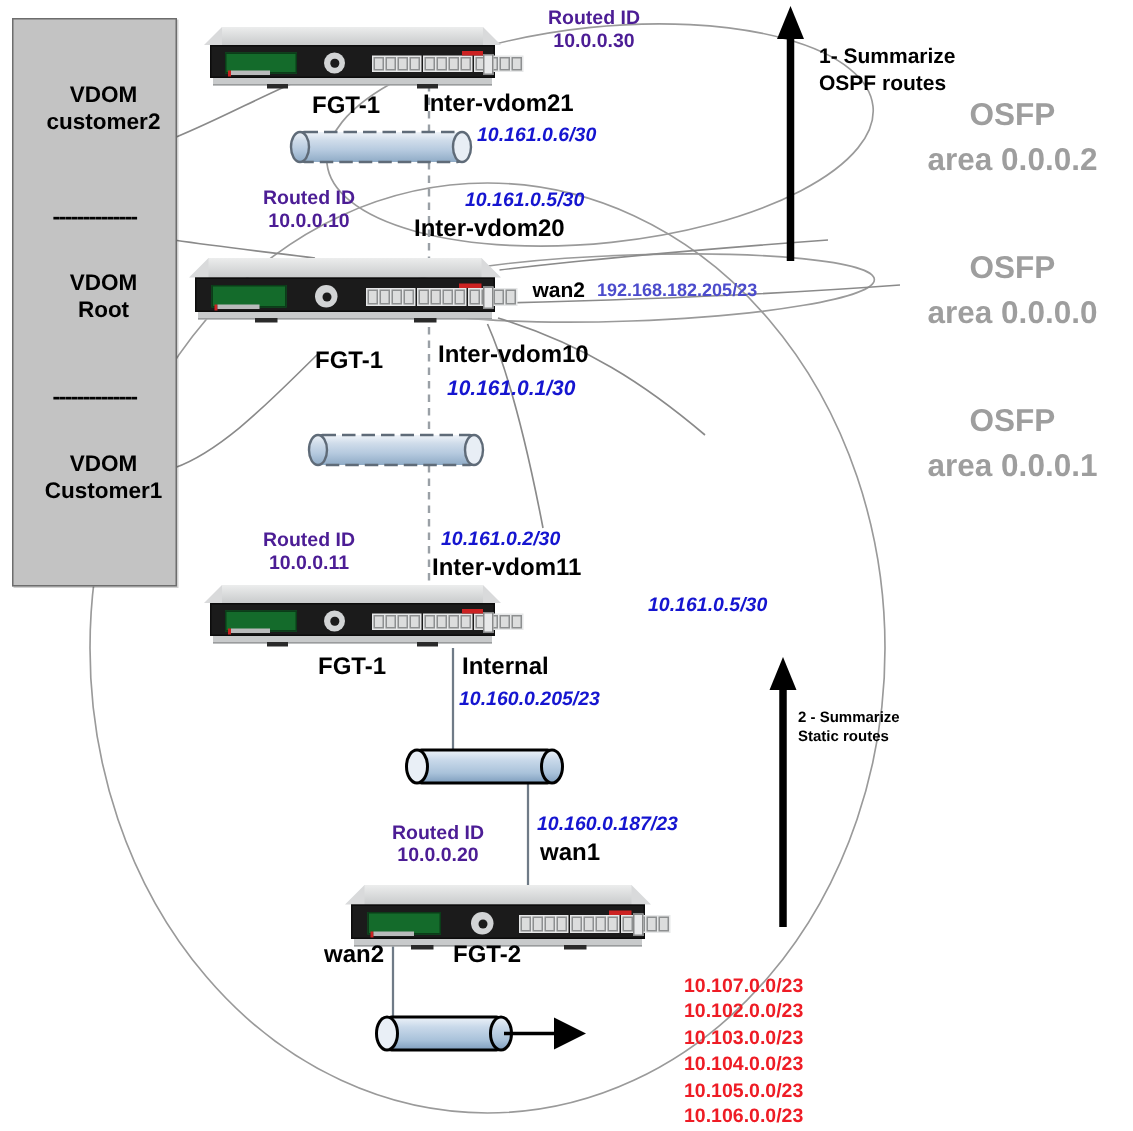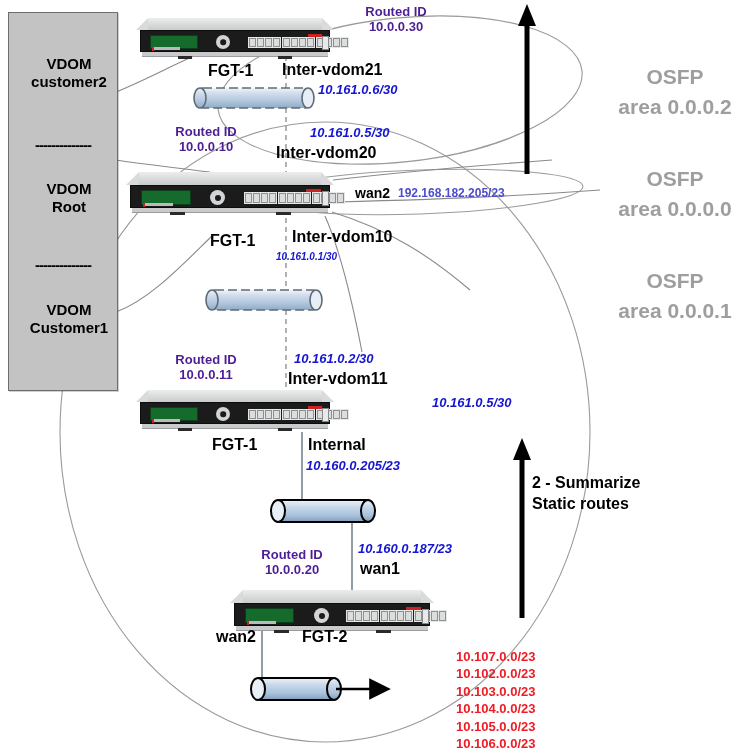--- a/index.html
+++ b/index.html
@@ -346,21 +346,21 @@
 
   <div class="txt t-blue" style="left:310px;top:126px;font-size:13px;">10.161.0.5/30</div>
   <div class="txt t-black" style="left:276px;top:144px;font-size:16px;">Inter-vdom20</div>
 
   <div class="txt t-black" style="left:355px;top:186px;font-size:14px;">wan2</div>
   <div class="txt t-violet" style="left:398px;top:187px;font-size:12px;">192.168.182.205/23</div>
 
   <div class="txt t-black" style="left:210px;top:232px;font-size:16px;">FGT-1</div>
 
   <div class="txt t-black" style="left:292px;top:228px;font-size:16px;">Inter-vdom10</div>
-  <div class="txt t-blue" style="left:276px;top:251px;font-size:10px;">10.161.0.1/30</div>
+  <div class="txt t-blue" style="left:298px;top:251px;font-size:14px;">10.161.0.1/30</div>
 
   <div class="txt t-green center" style="left:146px;top:353px;width:120px;font-size:13px;">
     <span>Routed ID</span><br>
     <span>10.0.0.11</span>
   </div>
 
   <div class="txt t-blue" style="left:294px;top:352px;font-size:13px;">10.161.0.2/30</div>
   <div class="txt t-black" style="left:288px;top:370px;font-size:16px;">Inter-vdom11</div>
 
   <div class="txt t-blue" style="left:432px;top:396px;font-size:13px;">10.161.0.5/30</div>
@@ -386,22 +386,26 @@
 
   <div class="txt t-red" style="left:456px;top:648px;font-size:13px;line-height:1.34;">
     <div>10.107.0.0/23</div>
     <div>10.102.0.0/23</div>
     <div>10.103.0.0/23</div>
     <div>10.104.0.0/23</div>
     <div>10.105.0.0/23</div>
     <div>10.106.0.0/23</div>
   </div>
 
-
-  <div class="txt t-black" style="left:532px;top:472px;font-size:16px;line-height:1.32;">
+  <div class="txt t-black" style="left:546px;top:28px;font-size:14px;line-height:1.32;">
+    <span>1- Summarize</span><br>
+    <span>OSPF routes</span>
+  </div>
+
+  <div class="txt t-black" style="left:532px;top:472px;font-size:10px;line-height:1.32;">
     <span>2 - Summarize</span><br>
     <span>Static routes</span>
   </div>
 
   <div class="txt t-gray center" style="left:600px;top:62px;width:150px;font-size:21px;line-height:1.45;">
     <span>OSFP</span><br>
     <span>area 0.0.0.2</span>
   </div>
 
   <div class="txt t-gray center" style="left:600px;top:164px;width:150px;font-size:21px;line-height:1.45;">

